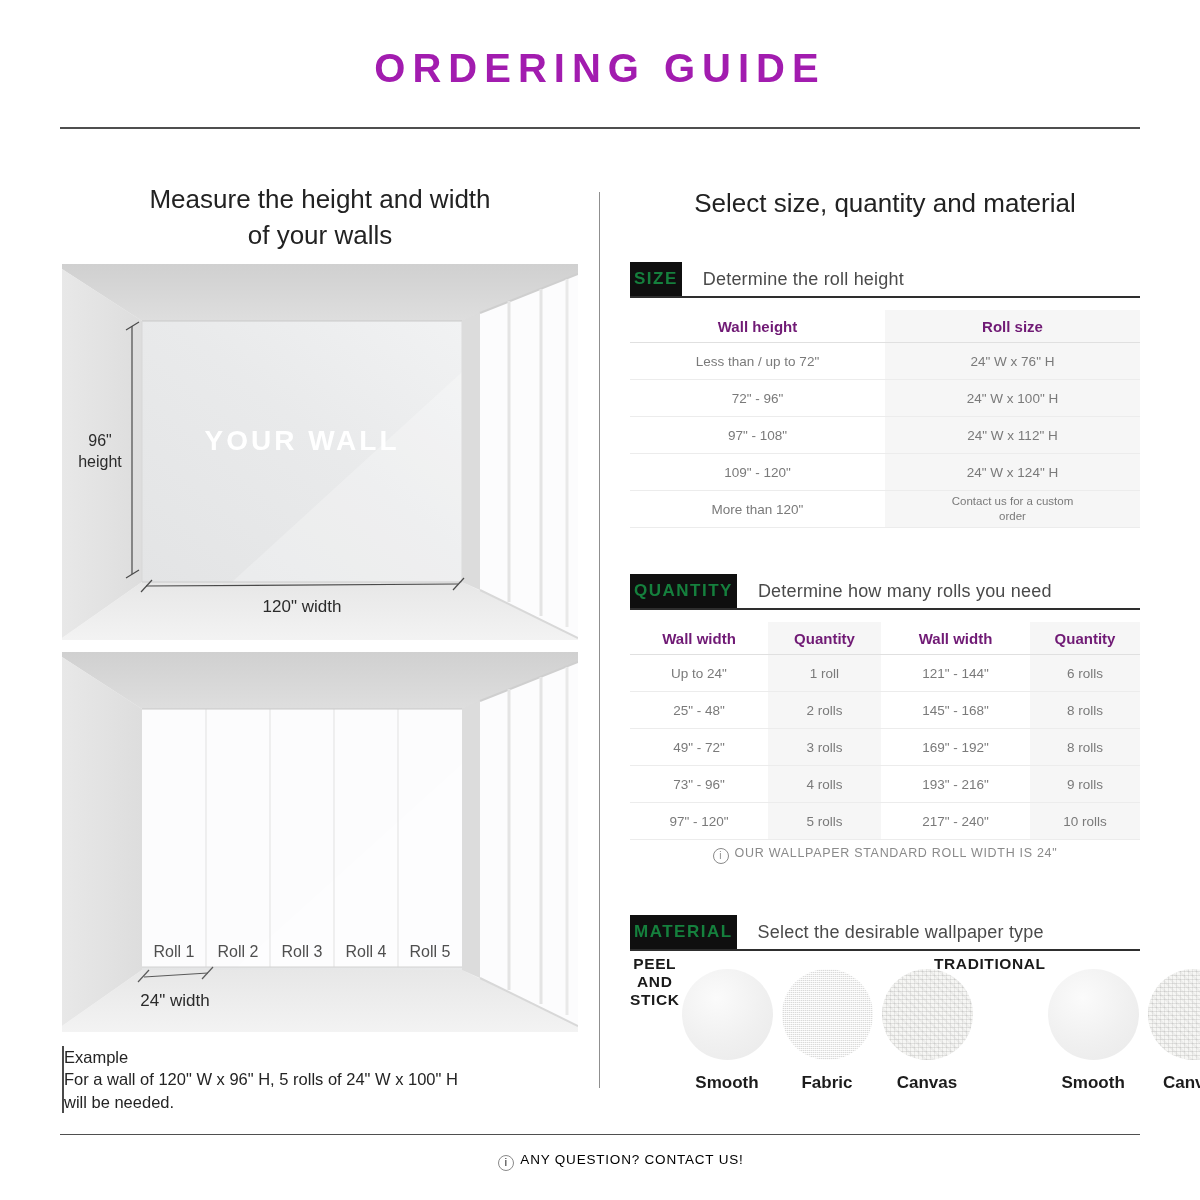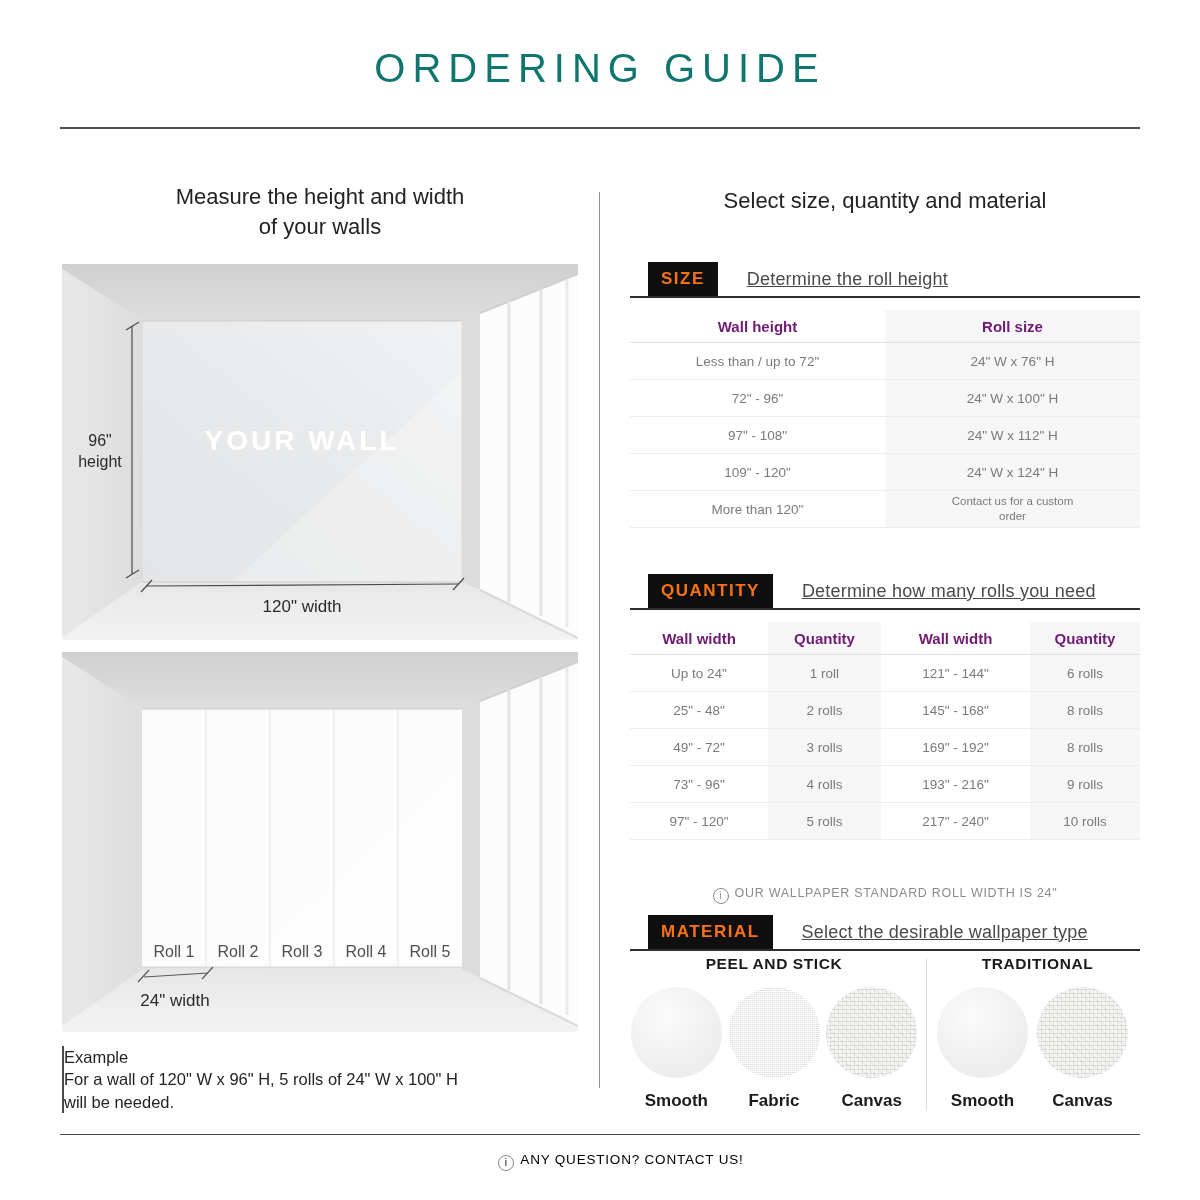--- a/index.html
+++ b/index.html
@@ -2,28 +2,28 @@
 <html><head>
 <meta charset="utf-8">
 <style>
   html,body { margin:0; padding:0; background:#ffffff; }
   .page {
     position:relative; width:1200px; height:1200px; background:#ffffff;
     font-family:"Liberation Sans", sans-serif; color:#1d1d1d; overflow:hidden;
   }
   .page-title {
     position:absolute; top:46px; left:0; width:100%; text-align:center;
-    font-size:40px; font-weight:400; letter-spacing:7px; color:#0f766e;
+    font-size:40px; font-weight:700; letter-spacing:7px; color:#a21caf;
   }
   .rule { position:absolute; left:60px; width:1080px; border-top:2px solid #4f4f4f; }
   .rule-top { top:127px; }
   .rule-bottom { top:1134px; border-top-width:1.5px; }
 
   .col-heading {
-    position:absolute; text-align:center; font-size:22px; line-height:1.38;
+    position:absolute; text-align:center; font-size:26px; line-height:1.38;
     color:#222222; font-weight:500;
   }
   .left-heading { top:182px; left:62px; width:516px; }
   .right-heading { top:186px; left:630px; width:510px; }
 
   .column-divider { position:absolute; left:599px; top:192px; height:896px; width:1px; background:#8f8f8f; }
 
   .room-svg { position:absolute; left:62px; display:block; }
   .room1 { top:264px; }
   .room2 { top:652px; }
@@ -36,56 +36,56 @@
 
   
   .section-header {
     position:absolute; left:630px; width:510px; height:34px;
     display:flex; align-items:stretch; border-bottom:2px solid #2e2e2e;
   }
   .size-header { top:262px; }
   .quantity-header { top:574px; }
   .material-header { top:915px; }
   .badge {
-    background:#0f0f0f; color:#f97316; display:flex; align-items:center;
-    padding:0 13px; font-size:17px; font-weight:600; letter-spacing:1.5px;margin-left:18px;
+    background:#0f0f0f; color:#15803d; display:flex; align-items:center;
+    padding:0 4px; font-size:17px; font-weight:600; letter-spacing:1.5px;
   }
   .section-desc {
-    display:flex; align-items:center; padding-left:29px;
-    font-size:18px; color:#4a4a4a; letter-spacing:0.2px;text-decoration:underline;
+    display:flex; align-items:center; padding-left:21px;
+    font-size:18px; color:#4a4a4a; letter-spacing:0.2px;
   }
 
   .table { position:absolute; left:630px; width:510px; }
   .size-table { top:310px; }
   .quantity-table { top:622px; }
   .trow { display:flex; height:36px; border-bottom:1px solid #ececec; }
   .trow.thead { height:32px; border-bottom:1px solid #e0e0e0; }
   .tcell {
     display:flex; align-items:center; justify-content:center; text-align:center;
     font-size:13.5px; color:#7a7a7a; height:100%;
   }
   .tcell.th { font-size:15px; font-weight:700; color:#701a75; }
   .tcell.alt { background:#f6f6f6; }
   .c1 { width:255px; } .c2 { width:255px; }
   .q1 { width:138px; } .q2 { width:113px; } .q3 { width:149px; } .q4 { width:110px; }
   .tcell.smalltext { font-size:11.5px; line-height:1.3; }
   .tcell.smalltext .wrapbox { width:150px; margin:16px auto; }
 
   .roll-note {
     position:absolute; left:630px; top:846px; width:510px; text-align:center;
-    font-size:12.5px; letter-spacing:0.7px; color:#8a8a8a;margin-top:40px;
+    font-size:12.5px; letter-spacing:0.7px; color:#8a8a8a;
   }
   .info-circle {
     display:inline-block; width:14px; height:14px; border:1px solid #8a8a8a;
     border-radius:50%; font-size:10px; line-height:13px; text-align:center;
     margin-right:6px; vertical-align:-2px; font-style:normal;
   }
 
   .materials { position:absolute; left:630px; top:955px; width:510px; display:flex; }
-  .material-group { display:flex; flex-direction:column; }
+  .material-group { display:flex; }
   .group-peel { width:288px; }
   .group-trad { flex:1; }
   .group-title { text-align:center; font-size:15.5px; font-weight:600; letter-spacing:0.6px; color:#1a1a1a; }
   .material-options { display:flex; justify-content:flex-start; gap:5px; margin-top:14px; }
   .material-option { width:95px; display:flex; flex-direction:column; align-items:center; }
   .swatch { width:91px; height:91px; border-radius:50%; }
   .swatch-smooth { background:radial-gradient(circle at 38% 32%, #fbfbfb 0%, #f0f0f0 55%, #e9e9e9 100%); }
   .swatch-fabric {
     background-color:#f2f2f1;
     background-image:

